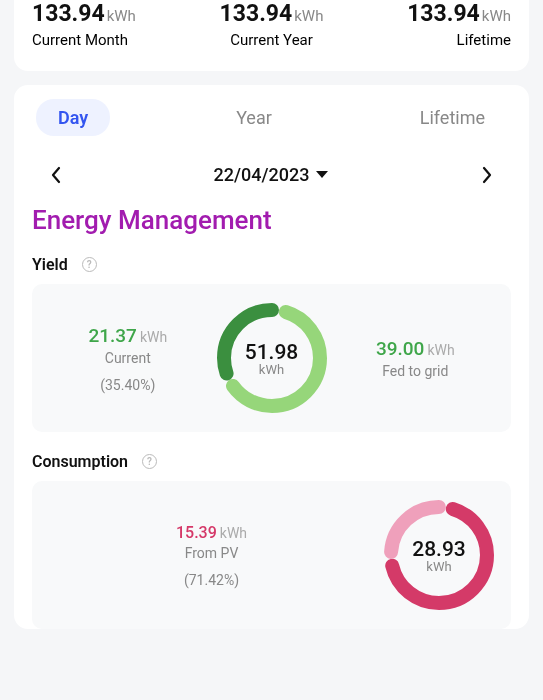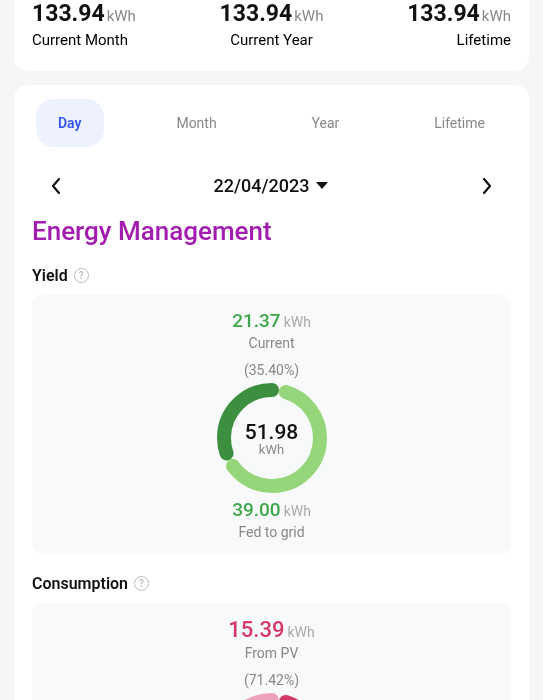--- a/index.html
+++ b/index.html
@@ -48,23 +48,23 @@
     margin-top: 14px;
     padding: 14px 18px 0 18px;
   }
   .tabs {
     display: flex;
     justify-content: space-between;
     align-items: center;
     padding: 0 4px;
   }
   .tab {
-    padding: 16px 22px;
+    padding: 8px 22px;
     border-radius: 18px;
-    font-size: 14px;
+    font-size: 18px;
     color: #888;
     cursor: pointer;
   }
   .tab.active {
     background: #eef2ff;
     color: #3355f0;
     font-weight: 600;
   }
   .date-nav {
     display: flex;
@@ -89,21 +89,21 @@
   }
   .section-title {
     font-size: 26px;
     font-weight: 500;
     color: #a21caf;
     margin-top: 20px;
   }
   .subhead {
     display: flex;
     align-items: center;
-    gap: 6px;
+    gap: 14px;
     font-size: 16px;
     font-weight: 600;
     color: #111;
     margin-top: 20px;
     margin-bottom: 10px;
   }
   .help {
     width: 15px;
     height: 15px;
     border: 1px solid #bbb;
@@ -114,28 +114,27 @@
     align-items: center;
     justify-content: center;
   }
   .panel {
     background: #f8f9fa;
     border-radius: 10px;
     padding: 14px 12px;
     display: flex;
     align-items: center;
     justify-content: space-between;
-    flex-direction: column;
   }
   .side {
     flex: 1;
     text-align: center;
   }
   .side-val-green { color: #3fa64a; font-size: 19px; font-weight: 500; }
-  .side-val-pink { color: #d53868; font-size: 22px; font-weight: 500; }
+  .side-val-pink { color: #d53868; font-size: 16px; font-weight: 500; }
   .side-unit { font-size: 14px; color: #aaa; margin-left: 3px; font-weight: 400; }
   .side-label { font-size: 14px; color: #888; margin-top: 3px; }
   .side-pct { font-size: 14px; color: #888; margin-top: 11px; }
   .donut-wrap {
     position: relative;
     width: 120px;
     height: 120px;
     flex-shrink: 0;
   }
   .donut-center {
@@ -167,21 +166,20 @@
       <div><span class="summary-val">133.94</span><span class="summary-unit">kWh</span></div>
       <div class="summary-label">Lifetime</div>
     </div>
   </div>
 </div>
 
 <div class="card main-card">
 
   <div class="tabs">
     <div class="tab active">Day</div>
-    <div class="tab">Month</div>
     <div class="tab">Year</div>
     <div class="tab">Lifetime</div>
   </div>
 
   <div class="date-nav">
     <span class="arrow">
       <svg width="12" height="18" viewBox="0 0 12 18">
           <path d="M9 2 L3 9 L9 16" stroke="#111" stroke-width="2.2" fill="none" stroke-linecap="round" stroke-linejoin="round"></path>
         </svg>
     </span>

